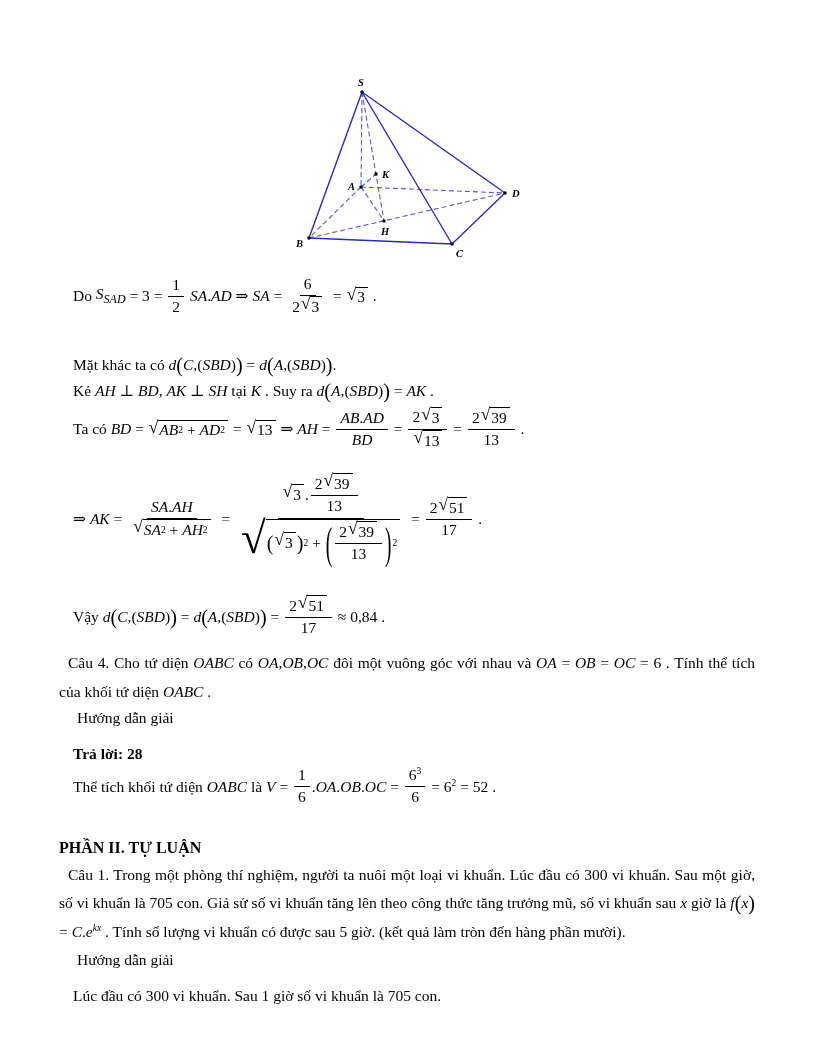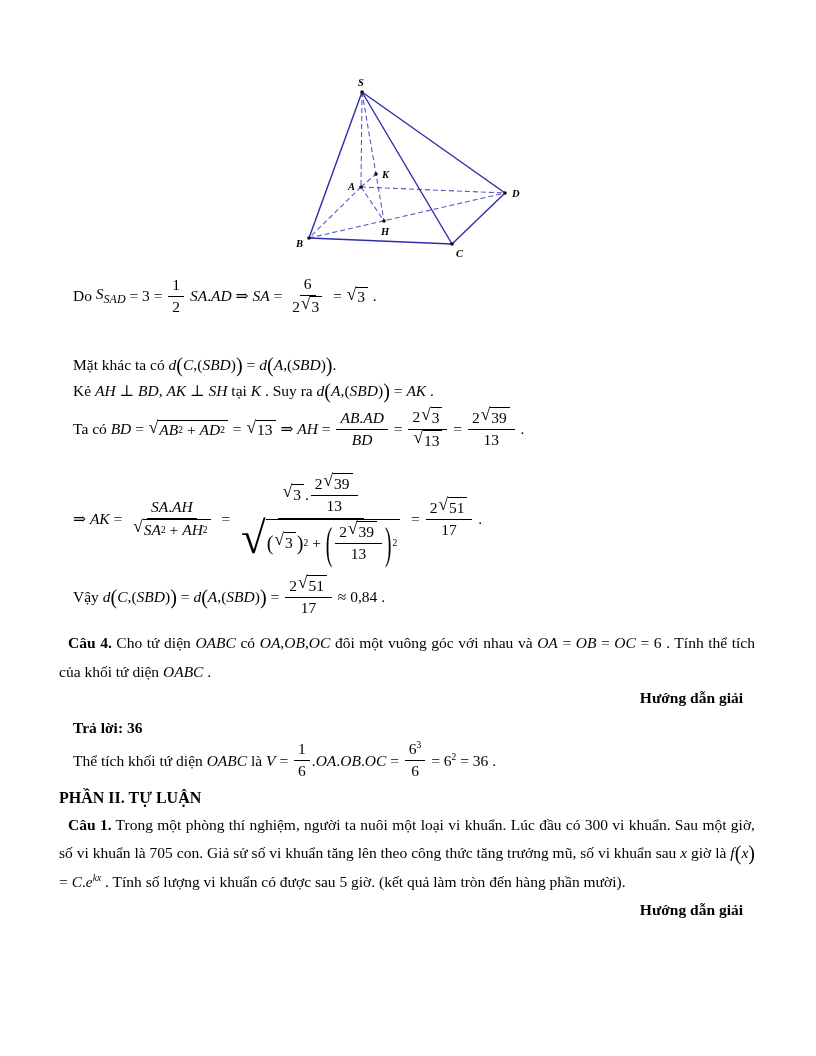--- a/index.html
+++ b/index.html
@@ -10,41 +10,41 @@
     padding:0 61px 0 59px;position:relative;overflow:hidden;
   }
   
   .figure{position:relative;height:196px;margin-top:74px}
   #figsvg{position:absolute;left:231px;top:0}
   #figsvg text{font-family:"Liberation Serif","DejaVu Serif",serif;font-style:italic;font-weight:bold;font-size:10.5px;fill:#000}
   
   .math-line{display:flex;align-items:center;flex-wrap:wrap;padding-left:14px}
   .math-line span{white-space:pre}
   .mt{}
-  .mb{font-weight:bold}
+  .mb{font-weight:normal}
   .mv{font-style:italic}
   .mo{}
   .mg{display:inline}
   .msub{font-style:italic;font-size:12px}
   .msup{font-size:9.5px}
   .mi{font-style:italic}
   .frac{display:inline-flex;flex-direction:column;align-items:center;vertical-align:middle;margin:1px 2px;line-height:1.35;text-align:center}
   .fn{border-bottom:1px solid #000;padding:0 4px;display:flex;align-items:center;justify-content:center}
   .fd{padding:0 4px;display:flex;align-items:center;justify-content:center}
   .sqrt{display:inline-flex;align-items:stretch;vertical-align:middle;margin:0 1px}
   .rad{font-size:1.12em;line-height:1;display:flex;align-items:flex-start;transform:translateY(-1px);white-space:pre}
   .sqrt.tall>.rad{font-size:2.9em;transform:translateY(-3px)}
   .sbody{border-top:1.2px solid #000;padding:0 3px 0 1px;display:inline-flex;align-items:center}
   .par{line-height:1}
   .p1{font-size:1.3em;font-weight:300}
   .p2{display:inline-block;font-size:1.25em;transform:scaleY(2.3);margin:0 1px;font-weight:300}
   .para .p1{vertical-align:-2px}
   
   .para{text-align:justify;text-indent:9px;line-height:1.85;margin:0}
-  .heading-center{text-align:right;font-weight:bold;margin:12px}
+  .heading-center{text-align:left;font-weight:normal;margin:18px}
   .bold-line{font-weight:bold;padding-left:14px}
   .phan{font-weight:bold;font-size:16px}
 </style>
 </head>
 <body>
 
 <div class="page">
 
   <div class="figure">
     <svg id="figsvg" width="252" height="196" viewBox="0 0 252 196">
@@ -161,21 +161,21 @@
       <span class="mv">AK</span>
       <span class="mo"> = </span>
       <span class="frac"><span class="fn"><span class="mv">SA</span><span class="mo">.</span><span class="mv">AH</span></span><span class="fd"><span class="sqrt"><span class="rad">√</span><span class="sbody"><span class="mv">SA</span><sup class="msup">2</sup><span class="mo"> + </span><span class="mv">AH</span><sup class="msup">2</sup></span></span></span></span>
       <span class="mo"> = </span>
       <span class="frac"><span class="fn"><span class="sqrt"><span class="rad">√</span><span class="sbody"><span class="mo">3</span></span></span><span class="mo">.</span><span class="frac"><span class="fn"><span class="mo">2</span><span class="sqrt"><span class="rad">√</span><span class="sbody"><span class="mo">39</span></span></span></span><span class="fd"><span class="mo">13</span></span></span></span><span class="fd"><span class="sqrt tall"><span class="rad">√</span><span class="sbody"><span class="par p1">(</span><span class="sqrt"><span class="rad">√</span><span class="sbody"><span class="mo">3</span></span></span><span class="par p1">)</span><sup class="msup">2</sup><span class="mo"> + </span><span class="par p2">(</span><span class="frac"><span class="fn"><span class="mo">2</span><span class="sqrt"><span class="rad">√</span><span class="sbody"><span class="mo">39</span></span></span></span><span class="fd"><span class="mo">13</span></span></span><span class="par p2">)</span><sup class="msup">2</sup></span></span></span></span>
       <span class="mo"> = </span>
       <span class="frac"><span class="fn"><span class="mo">2</span><span class="sqrt"><span class="rad">√</span><span class="sbody"><span class="mo">51</span></span></span></span><span class="fd"><span class="mo">17</span></span></span>
       <span class="mt"> .</span>
     </div>
 
-  <div class="math-line" style="margin-top:0;min-height:48px">
+  <div class="math-line" style="margin-top:20px;min-height:48px">
       <span class="mt">Vậy </span>
       <span class="mv">d</span>
       <span class="par p1">(</span>
       <span class="mv">C</span>
       <span class="mo">,(</span>
       <span class="mv">SBD</span>
       <span class="mo">)</span>
       <span class="par p1">)</span>
       <span class="mo"> = </span>
       <span class="mv">d</span>
@@ -188,42 +188,43 @@
       <span class="mo"> = </span>
       <span class="frac"><span class="fn"><span class="mo">2</span><span class="sqrt"><span class="rad">√</span><span class="sbody"><span class="mo">51</span></span></span></span><span class="fd"><span class="mo">17</span></span></span>
       <span class="mo"> ≈ 0,84</span>
       <span class="mt"> .</span>
     </div>
 
   <p class="para" style="margin-top:8px"><span class="mb">Câu 4.</span><span class="mt"> Cho tứ diện </span><span class="mv">OABC</span><span class="mt"> có </span><span class="mv">OA</span><span class="mo">,</span><span class="mv">OB</span><span class="mo">,</span><span class="mv">OC</span><span class="mt"> đôi một vuông góc với nhau và </span><span class="mv">OA</span><span class="mo"> = </span><span class="mv">OB</span><span class="mo"> = </span><span class="mv">OC</span><span class="mo"> = 6</span><span class="mt"> . Tính thể tích của khối tứ diện </span><span class="mv">OABC</span><span class="mt"> .</span></p>
 
   <p class="heading-center" style="margin-top:2px">Hướng dẫn giải</p>
 
-  <div class="bold-line" style="margin-top:10px">Trả lời: 36</div>
+  <div class="bold-line" style="margin-top:10px">Trả lời: 28</div>
 
   <div class="math-line" style="margin-top:0;min-height:48px">
       <span class="mt">Thể tích khối tứ diện </span>
       <span class="mv">OABC</span>
       <span class="mt"> là </span>
       <span class="mv">V</span>
       <span class="mo"> = </span>
       <span class="frac"><span class="fn"><span class="mo">1</span></span><span class="fd"><span class="mo">6</span></span></span>
       <span class="mo">.</span>
       <span class="mv">OA</span>
       <span class="mo">.</span>
       <span class="mv">OB</span>
       <span class="mo">.</span>
       <span class="mv">OC</span>
       <span class="mo"> = </span>
       <span class="frac"><span class="fn"><span class="mg"><span class="mo">6</span><sup class="msup">3</sup></span></span><span class="fd"><span class="mo">6</span></span></span>
       <span class="mg"><span class="mo"> = 6</span><sup class="msup">2</sup></span>
-      <span class="mo"> = 36</span>
-      <span class="mt"> .</span>
-    </div>
-
-  <div class="phan" style="margin-top:4px">PHẦN II. TỰ LUẬN</div>
+      <span class="mo"> = 52</span>
+      <span class="mt"> .</span>
+    </div>
+
+  <div class="phan" style="margin-top:28px">PHẦN II. TỰ LUẬN</div>
 
   <p class="para" style="margin-top:4px"><span class="mb">Câu 1.</span><span class="mt"> Trong một phòng thí nghiệm, người ta nuôi một loại vi khuẩn. Lúc đầu có 300 vi khuẩn. Sau một giờ, số vi khuẩn là 705 con. Giả sử số vi khuẩn tăng lên theo công thức tăng trưởng mũ, số vi khuẩn sau </span><span class="mv">x</span><span class="mt"> giờ là </span><span class="mv">f</span><span class="par p1">(</span><span class="mv">x</span><span class="par p1">)</span><span class="mo"> = </span><span class="mv">C</span><span class="mo">.</span><span class="mv">e</span><sup class="msup mi">kx</sup><span class="mt"> . Tính số lượng vi khuẩn có được sau 5 giờ. (kết quả làm tròn đến hàng phần mười).</span></p>
 
   <p class="heading-center" style="margin-top:4px">Hướng dẫn giải</p>
 
+  <div class="math-line" style="margin-top:8px">Lúc đầu có 300 vi khuẩn. Sau 1 giờ số vi khuẩn là 705 con.</div>
 
 </div>
 
 </body></html>

